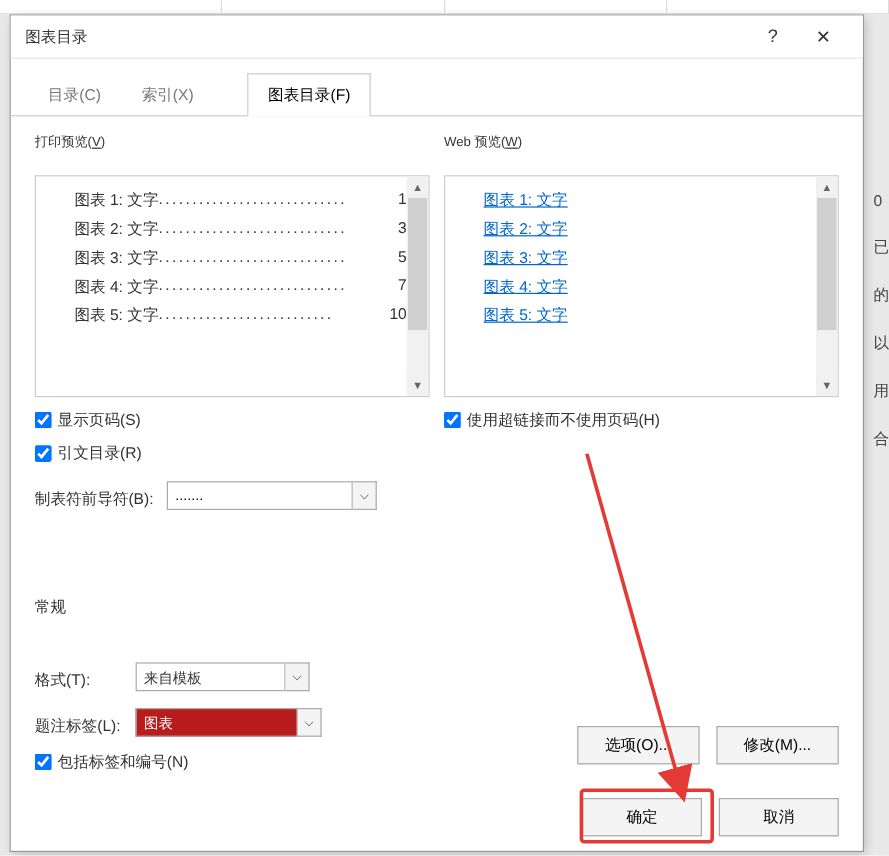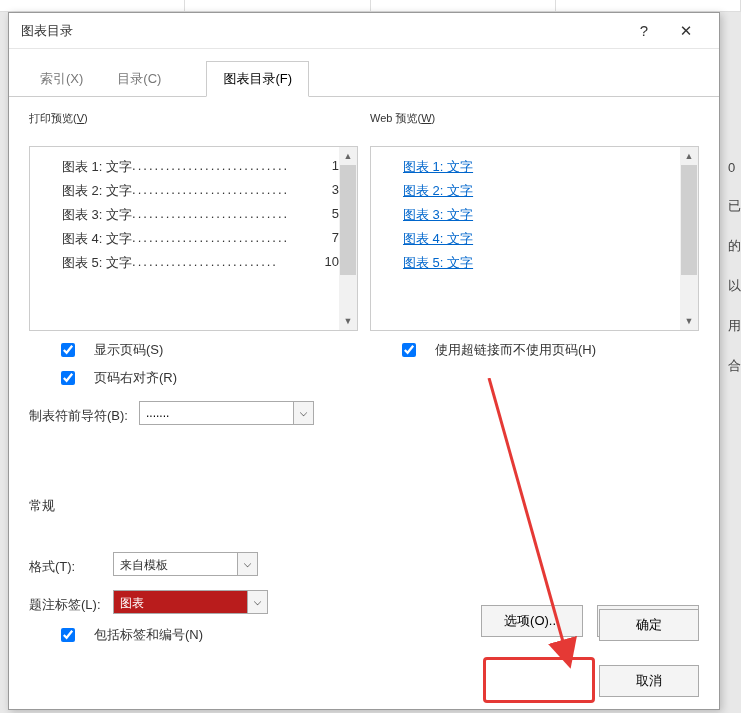--- a/index.html
+++ b/index.html
@@ -18,32 +18,32 @@
     .preview-col { flex: 1; }
     .preview-label { font-size: 11px; margin-bottom: 20px; }
     .preview-box { border: 1px solid #ccc; height: 185px; position: relative; background: #fff; padding: 8px 18px 8px 32px; overflow: hidden; }
     .scroll-track { position: absolute; right: 0; top: 0; bottom: 0; width: 18px; background: #f1f1f1; display: flex; flex-direction: column; }
     .scroll-arrow { height: 18px; background: #f1f1f1; display: flex; align-items: center; justify-content: center; font-size: 9px; color: #666; }
     .scroll-thumb { flex: none; height: 110px; margin: 0 1px; background: #cfcfcf; }
     .preview-item { font-size: 13px; padding: 3px 0; display: flex; }
     .preview-item .leader { flex: 1; letter-spacing: 2px; overflow: hidden; color: #333; }
     .preview-item .pg { text-align: right; width: 18px; }
     .web-link { color: #0066cc; text-decoration: underline; cursor: pointer; font-size: 13px; padding: 3px 0; display: block; }
-    .check-row { display: flex; align-items: center; gap: 19px; margin-top: 10px; font-size: 13px; margin-left: 32px; }
+    .check-row { display: flex; align-items: center; gap: 5px; margin-top: 10px; font-size: 13px; }
     .check-row input { width: 14px; height: 14px; }
     .form-row { display: flex; align-items: flex-end; gap: 10px; margin-top: 14px; font-size: 13px; }
     .form-row label { width: 100px; }
     .combo { position: relative; display: flex; }
     .combo input, .combo .selected { border: 1px solid #aaa; padding: 4px 6px; font-size: 12px; background: #fff; height: 24px; }
     .combo .caret { width: 20px; height: 24px; border: 1px solid #aaa; border-left: none; background: #f4f4f4; display: flex; align-items: center; justify-content: center; font-size: 10px; cursor: pointer; }
     .combo.highlight .selected { background: #b91c1c; color: #fff; }
     .section-label { font-size: 13px; margin-top: 66px; margin-bottom: 23px; }
     .buttons-row { position: absolute; right: 20px; bottom: 72px; display: flex; gap: 14px; }
     .btn { border: 1px solid #aaa; background: #f4f4f4; padding: 6px 22px; font-size: 13px; cursor: pointer; min-width: 92px; text-align: center; }
-    .final-row { position: absolute; right: 20px; bottom: 12px; display: flex; gap: 24px; flex-direction: column; }
+    .final-row { position: absolute; right: 20px; bottom: 12px; display: flex; gap: 14px; }
     .ok-highlight { position: absolute; right: 124px; bottom: 6px; width: 112px; height: 46px; border: 3px solid #e53935; border-radius: 4px; pointer-events: none; }
     .arrow-overlay { position: absolute; left: 440px; top: 365px; pointer-events: none; }
     .underline { text-decoration: underline; }
     .sidebar-obscured { position: absolute; right: 0; top: 160px; display: flex; flex-direction: column; gap: 22px; font-size: 13px; color: #444; }
   </style>
 </head>
 <body>
 
 <div class="bg-row">
   <div class="bg-cell"></div>
@@ -62,22 +62,22 @@
 </div>
 
 <div class="dialog">
   <div class="titlebar">
     <span class="title">图表目录</span>
     <div class="title-btn">?</div>
     <div class="title-btn">✕</div>
   </div>
 
   <div class="tabs">
+    <div class="tab">目录(C)</div>
     <div class="tab">索引(X)</div>
-    <div class="tab">目录(C)</div>
     <div class="tab active">图表目录(F)</div>
   </div>
 
   <div class="content">
     <div class="previews">
       <div class="preview-col">
         <div class="preview-label">
           <span>打印预览(</span><span class="underline">V</span><span>)</span>
         </div>
         <div class="preview-box">
@@ -112,21 +112,21 @@
             <div style="flex:1"></div>
             <div class="scroll-arrow">▼</div>
           </div>
         </div>
         <div class="check-row">
           <input type="checkbox" checked="" style="">
           <span>显示页码(S)</span>
         </div>
         <div class="check-row">
           <input type="checkbox" checked="" style="">
-          <span>页码右对齐(R)</span>
+          <span>引文目录(R)</span>
         </div>
         <div class="form-row">
           <label>制表符前导符(B):</label>
           <div class="combo">
             <input type="text" style="width: 155px;" value=".......">
             <div class="caret">⌵</div>
           </div>
         </div>
       </div>
 

